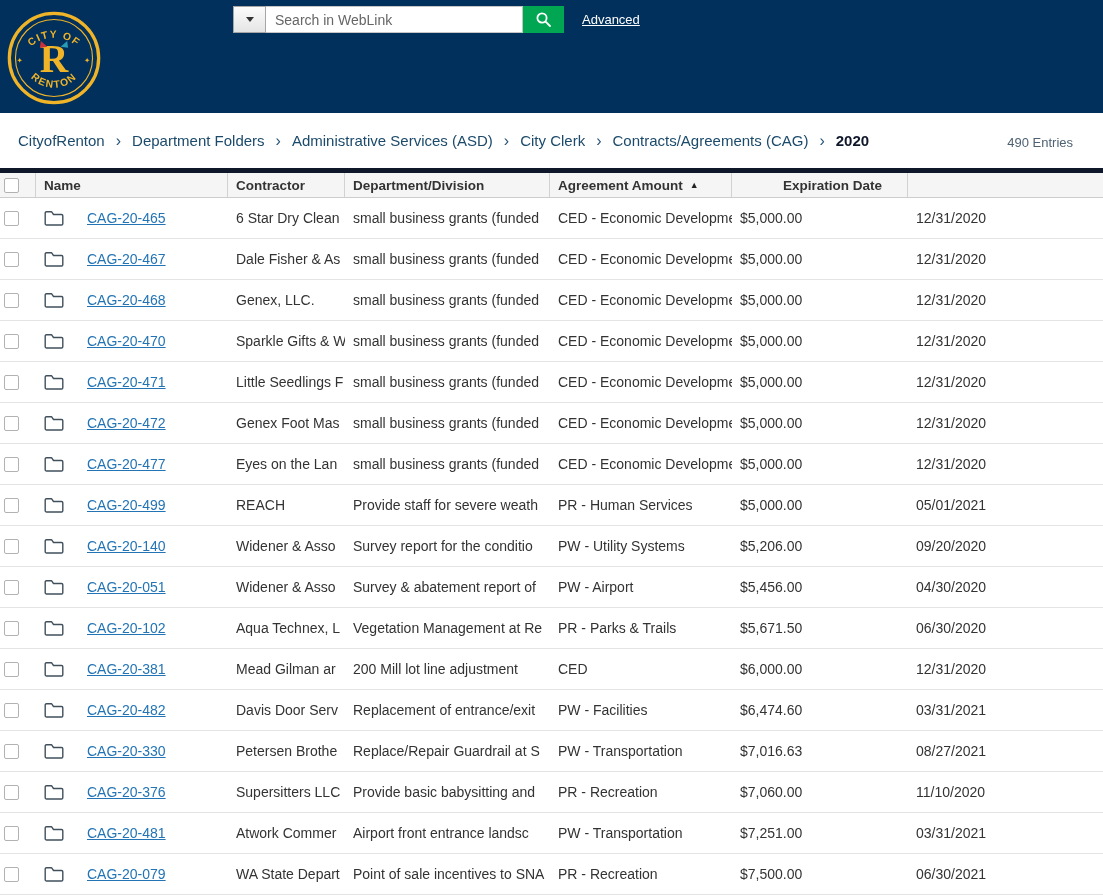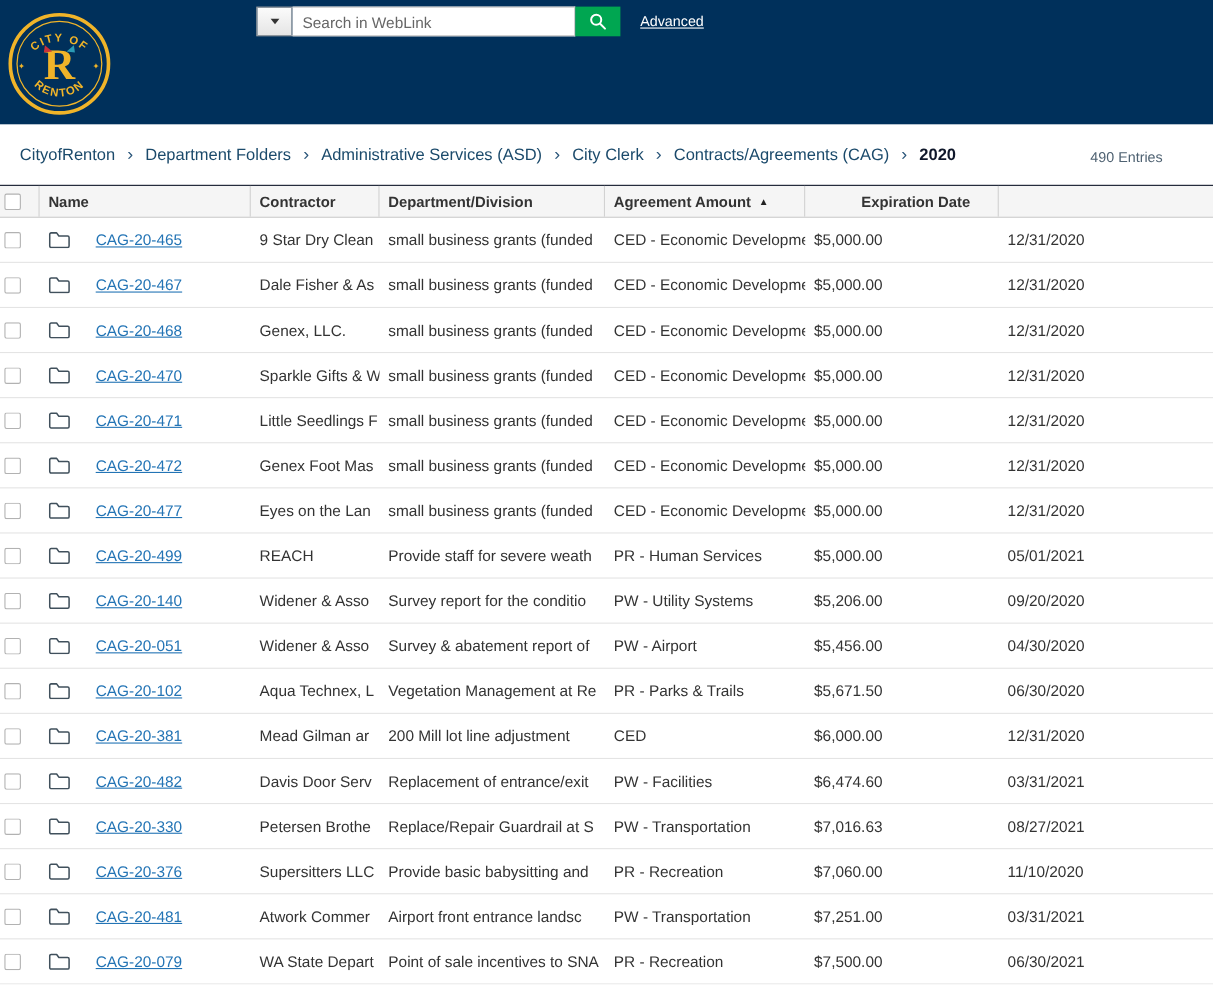--- a/index.html
+++ b/index.html
@@ -11,30 +11,30 @@
   .logo { position:absolute; left:7px; top:11px; width:94px; height:94px; }
   .search-row { position:absolute; left:233px; top:6px; display:flex; align-items:center; }
   .scope-btn { width:33px; height:27px; background:linear-gradient(#fbfbfb,#e5e5e5); border:1px solid #a6a6a6; display:flex; align-items:center; justify-content:center; cursor:pointer; }
   .caret-down { width:0; height:0; border-left:4px solid transparent; border-right:4px solid transparent; border-top:5px solid #333; }
   .search-input { width:257px; height:27px; border:1px solid #c5c5c5; border-left:none; padding:4px 9px; font:14px "Liberation Sans",sans-serif; color:#333; outline:none; }
   .search-input::placeholder { color:#666; }
   .search-btn { width:41px; height:27px; background:#00a651; border:none; display:flex; align-items:center; justify-content:center; cursor:pointer; }
   .advanced-link { color:#ffffff; font-size:13px; text-decoration:underline; margin-left:18px; cursor:pointer; }
 
   
-  .breadcrumb-bar { height:55px; background:#fff; display:flex; align-items:center; padding:0 46px 0 18px;text-align:center; }
+  .breadcrumb-bar { height:55px; background:#fff; display:flex; align-items:center; padding:0 30px 0 18px;text-align:center; }
   .breadcrumb { display:flex; align-items:center; white-space:nowrap; }
   .crumb { color:#1b4a6b; font-size:15px; cursor:pointer; }
   .crumb.current { font-weight:700; color:#0f172a; cursor:default; }
   .crumb-sep { color:#2a567a; margin:0 11px; font-size:16px; line-height:1; }
   .entries { margin-left:auto; font-size:13px; color:#4f6272; padding-top:3px; }
 
   
   .grid { display:grid; grid-template-columns:36px 192px 117px 205px 182px 176px 195px; align-items:center; }
-  .thead { height:30px; background:#f5f5f5; border-top:1px solid #0f172a; border-bottom:1px solid #cdcdcd; }
+  .thead { height:30px; background:#f5f5f5; border-top:5px solid #0f172a; border-bottom:1px solid #cdcdcd; }
   .th { height:100%; display:flex; align-items:center; padding-left:8px; font-weight:700; font-size:13.5px; color:#333; border-right:1px solid #d2d2d2; overflow:hidden; white-space:nowrap; cursor:pointer; }
   .th:last-child { border-right:1px solid #d2d2d2;margin-left:43px; }
   .cb-th { padding-left:4px; cursor:default; }
   .sort-icon { font-size:9px; margin-left:7px; color:#222; }
 
   .row { height:41px; border-bottom:1px solid #e4e4e4; font-size:14px; color:#333; }
   .cell { padding-left:8px; white-space:nowrap; overflow:hidden; }
   .cb-cell { padding-left:4px; display:flex; align-items:center; }
   .checkbox { width:15px; height:15px; border:1px solid #b2b2b2; border-radius:2px; background:#fff; display:inline-block; cursor:pointer; }
   .name-cell { display:flex; align-items:center; gap:23px; }
@@ -127,21 +127,21 @@
       <span class="checkbox"></span>
     </div>
     <div class="cell name-cell">
       <span class="folder">
         <svg width="20" height="16" viewBox="0 0 20 16">
           <path d="M1.2 3 a1.3 1.3 0 0 1 1.3-1.3 h5 l2 2.8 h8 a1.3 1.3 0 0 1 1.3 1.3 v7.9 a1.3 1.3 0 0 1 -1.3 1.3 h-15 a1.3 1.3 0 0 1 -1.3-1.3 z" fill="none" stroke="#40505c" stroke-width="1.4" stroke-linejoin="round"></path>
         </svg>
       </span>
       <a class="doclink">CAG-20-465</a>
     </div>
-    <div class="cell">9 Star Dry Clean</div>
+    <div class="cell">6 Star Dry Clean</div>
     <div class="cell">small business grants (funded</div>
     <div class="cell">CED - Economic Developme</div>
     <div class="cell">$5,000.00</div>
     <div class="cell">12/31/2020</div>
   </div>
 
   <div class="row grid">
     <div class="cell cb-cell">
       <span class="checkbox"></span>
     </div>

